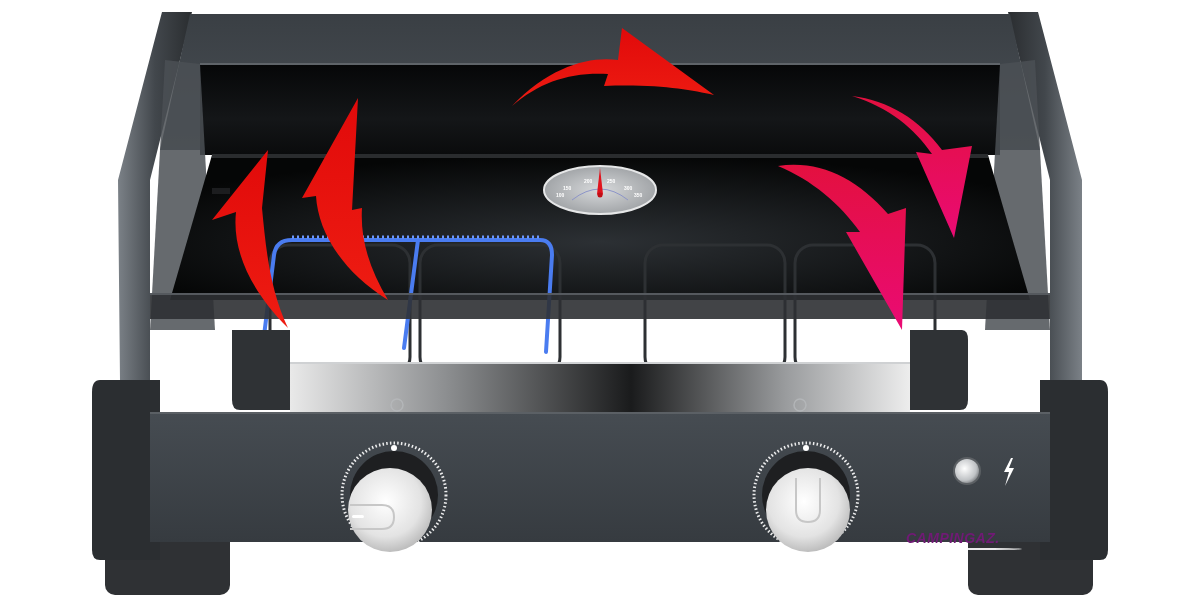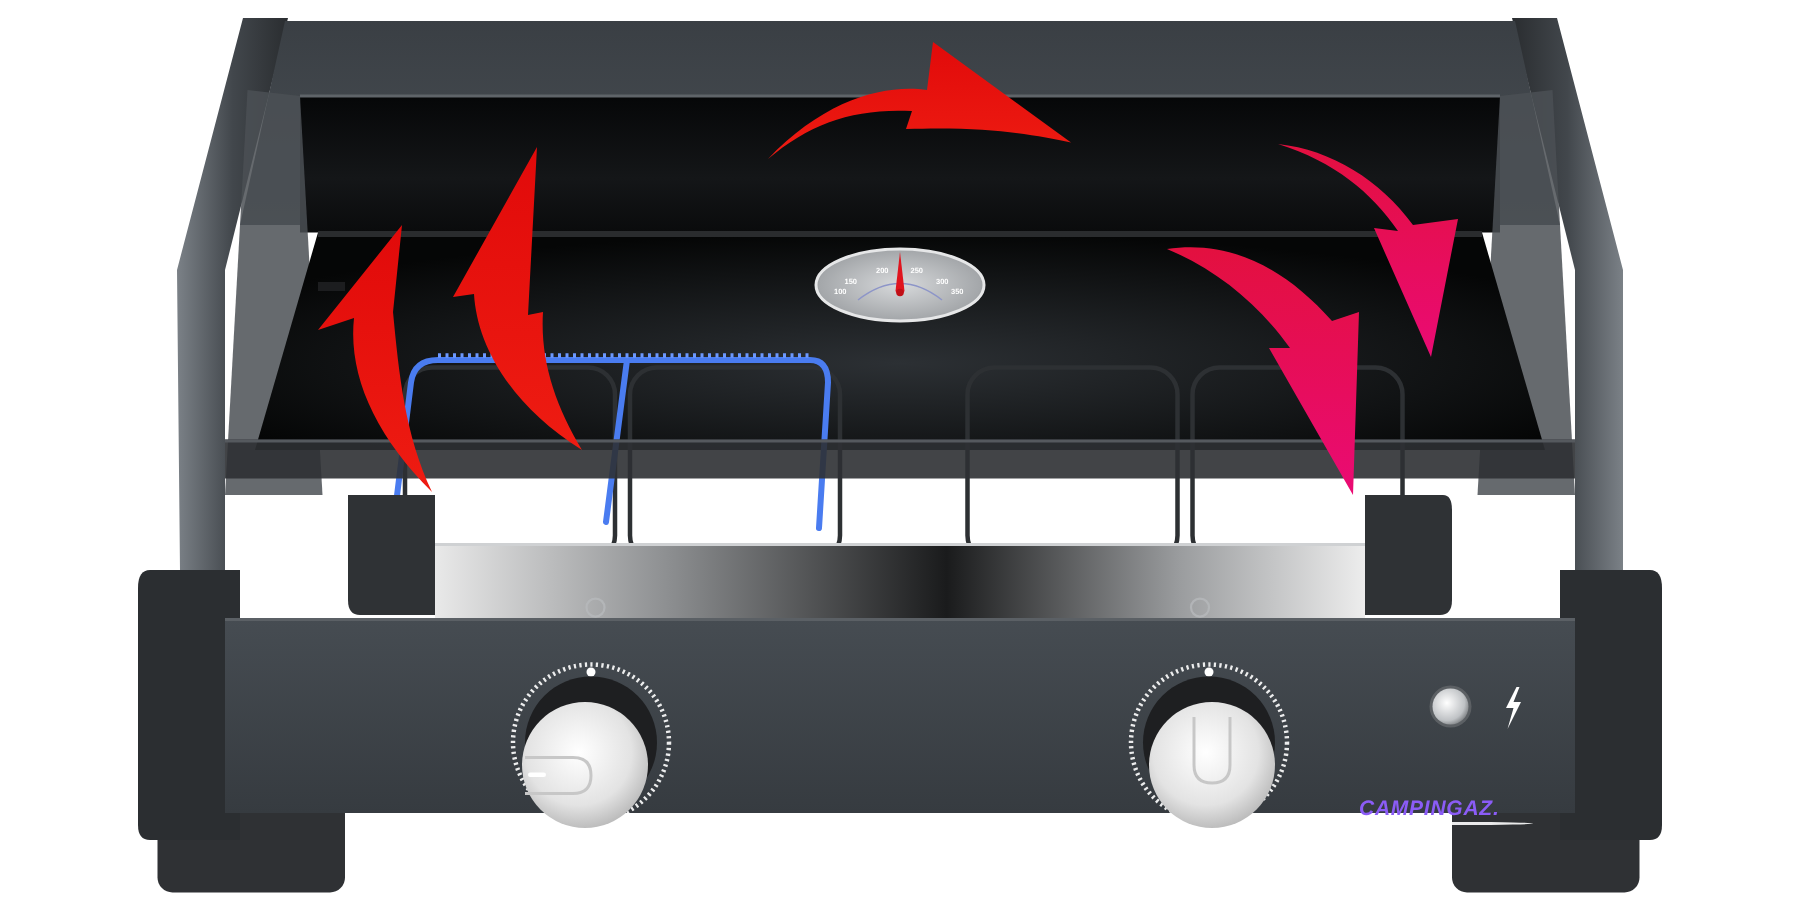--- a/index.html
+++ b/index.html
@@ -1,19 +1,19 @@
 <!DOCTYPE html>
 <html><head>
 <meta charset="utf-8">
 <style>
   html, body { margin: 0; padding: 0; background: #ffffff; }
   body { width: 1200px; height: 602px; overflow: hidden; position: relative; font-family: "Liberation Sans", sans-serif; }
   .scene { position: absolute; left: 0; top: 0; width: 1200px; height: 602px; }
   .brand {
-    position: absolute; left: 906px; top: 530px; color: #8b5cf6;
+    position: absolute; left: 906px; top: 530px; color: #701a75;
     font-family: "Liberation Sans", sans-serif; font-weight: bold; font-style: italic;
     font-size: 14px; letter-spacing: 0.5px;
   }
   .brand-swoosh {
     position: absolute; left: 930px; top: 548px; width: 92px; height: 2px;
     background: #ffffff; border-radius: 50%; opacity: 0.9;
   }
   .temp-label {
     position: absolute; font-family: "Liberation Sans", sans-serif; font-size: 5px;
     color: #ffffff; font-weight: bold;

